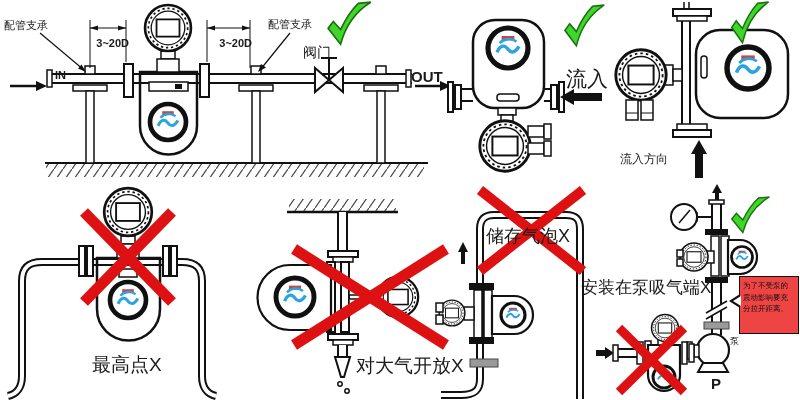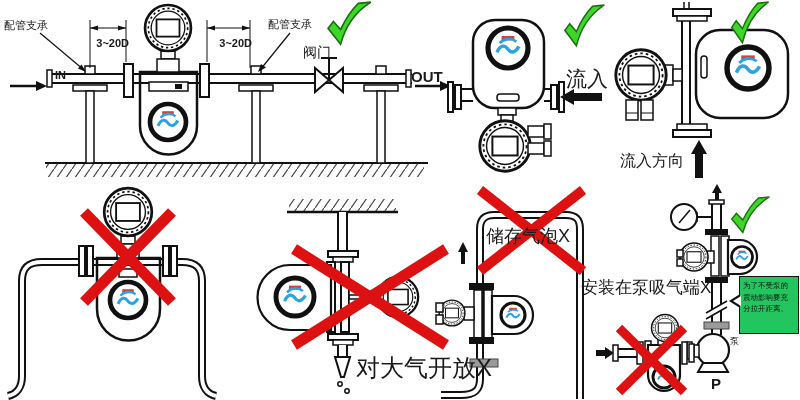--- a/index.html
+++ b/index.html
@@ -18,21 +18,21 @@
   .ln1{stroke:#111;stroke-width:1.2;fill:none;}
   .thin{stroke:#111;stroke-width:1;fill:none;}
   .blk{fill:#111;stroke:none;}
   .gray{fill:#9a9a9a;stroke:#444;stroke-width:1;}
   .pipeA{stroke:#111;stroke-width:8;fill:none;}
   .pipeB{stroke:#fff;stroke-width:4;fill:none;}
   .chk{fill:var(--check-green,#3fd62a);stroke:#1a6e10;stroke-width:3;}
   .xx{stroke:var(--cross-red,#dd1111);fill:none;}
   
   #note{position:absolute;left:739px;top:276px;width:60px;height:58px;border:1.5px solid #111;
-        background:#22c55e;font-size:7.5px;line-height:1.55;padding:3px 3px;box-sizing:border-box;}
+        background:#ef4444;font-size:7.5px;line-height:1.55;padding:3px 3px;box-sizing:border-box;}
   #note-tip-o{position:absolute;left:729px;top:294px;width:0;height:0;
         border-top:7px solid transparent;border-bottom:7px solid transparent;border-right:11px solid #111;}
   #note-tip-i{position:absolute;left:733px;top:296px;width:0;height:0;
         border-top:5px solid transparent;border-bottom:5px solid transparent;border-right:8px solid #fff;}
 </style>
 </head>
 <body>
 
 <div id="app">
 
@@ -350,22 +350,23 @@
 </svg>
 
 <span class="lbl" style="left:4px;top:20px;font-size:11px;">配管支承</span>
 <span class="lbl" style="left:268px;top:19px;font-size:11px;">配管支承</span>
 <span class="lbl b ctr" style="left:85px;top:3px;width:44px;font-size:11px;">3~20D</span>
 <span class="lbl b ctr" style="left:206px;top:3px;width:46px;font-size:11px;">3~20D</span>
 <span class="lbl b" style="left:16px;top:70px;font-size:11px;padding-left:39px;">IN</span>
 <span class="lbl b" style="left:411px;top:69px;font-size:15px;">OUT</span>
 <span class="lbl" style="left:303px;top:45px;font-size:14px;">阀门</span>
 <span class="lbl" style="left:566px;top:68px;font-size:21px;">流入</span>
-<span class="lbl" style="left:620px;top:153px;font-size:16px;">流入方向</span>
-<span class="lbl" style="left:356px;top:356px;font-size:24px;">对大气开放X</span>
+<span class="lbl" style="left:620px;top:153px;font-size:12px;">流入方向</span>
+<span class="lbl" style="left:92px;top:355px;font-size:19px;">最高点X</span>
+<span class="lbl" style="left:356px;top:356px;font-size:19px;">对大气开放X</span>
 <span class="lbl" style="left:486px;top:227px;font-size:18px;">储存气泡X</span>
 <span class="lbl" style="left:581px;top:279px;font-size:17px;">安装在泵吸气端X</span>
 <span class="lbl ctr" style="left:704px;top:341px;width:17px;font-size:15px;font-weight:600;">P</span>
 <span class="lbl" style="left:730px;top:337px;font-size:9px;">泵</span>
 
 <div id="note">
   <span style="display:block;white-space:normal;">为了不受泵的震动影响要充分拉开距离。</span>
 </div>
 <div id="note-tip-o"></div>
 <div id="note-tip-i"></div>

